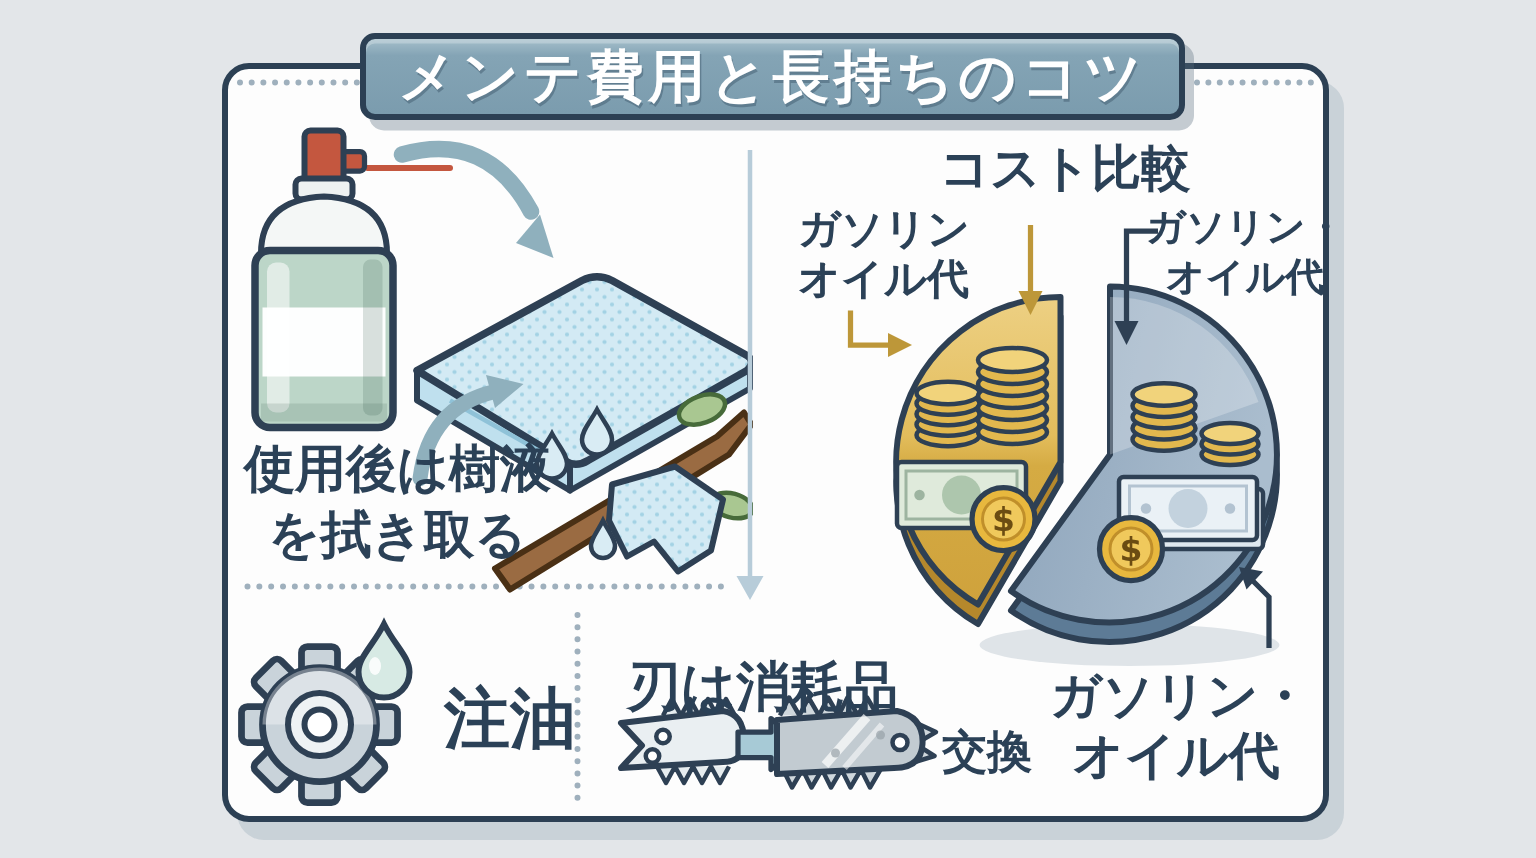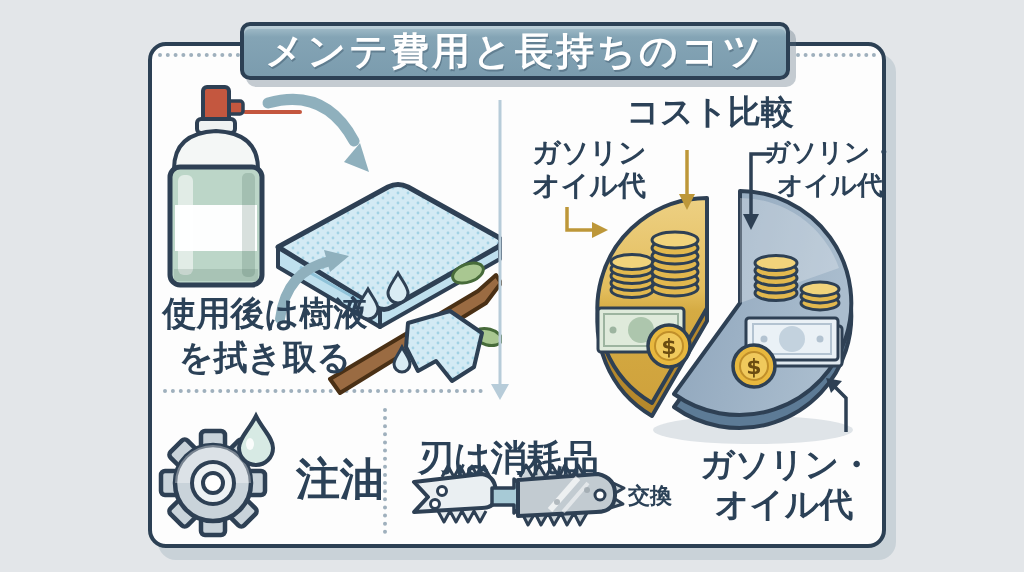--- a/index.html
+++ b/index.html
@@ -149,21 +149,21 @@
     <polygon points="210,47 221,54 208,58" fill="#cfd7dc" stroke="#2e4054" stroke-width="3" stroke-linejoin="round"></polygon>
     <path d="M116,30 L196,24 Q214,28 213,46 Q212,62 194,62 L116,66 Z" fill="#c2cbd1" stroke="#2e4054" stroke-width="4" stroke-linejoin="round"></path>
     <line x1="148" y1="60" x2="176" y2="28" stroke="rgba(255,255,255,0.7)" stroke-width="6"></line>
     <line x1="161" y1="62" x2="186" y2="33" stroke="rgba(255,255,255,0.55)" stroke-width="4"></line>
     <circle cx="155" cy="52" r="3" fill="#97a1a8" opacity="0.7"></circle>
     <circle cx="185" cy="40" r="3" fill="#97a1a8" opacity="0.7"></circle>
     <circle cx="198" cy="45" r="5" fill="#ffffff" stroke="#2e4054" stroke-width="3"></circle>
   </g>
 </svg>
 
-<div class="t" style="left:628px;top:481px;font-size:22px;">交換</div>
+<div class="t" style="left:628px;top:481px;font-size:30px;">交換</div>
 
 <div class="t center" style="left:600px;top:90px;width:220px;font-size:33px;">コスト比較</div>
 
 <div class="t" style="left:532px;top:136px;font-size:28px;line-height:33px;">
   <span style="display:block;">ガソリン</span>
   <span style="display:block;">オイル代</span>
 </div>
 
 <div class="t center" style="left:764px;top:136px;width:132px;font-size:26px;line-height:33px;">
   <span style="display:block;">ガソリン・</span>

